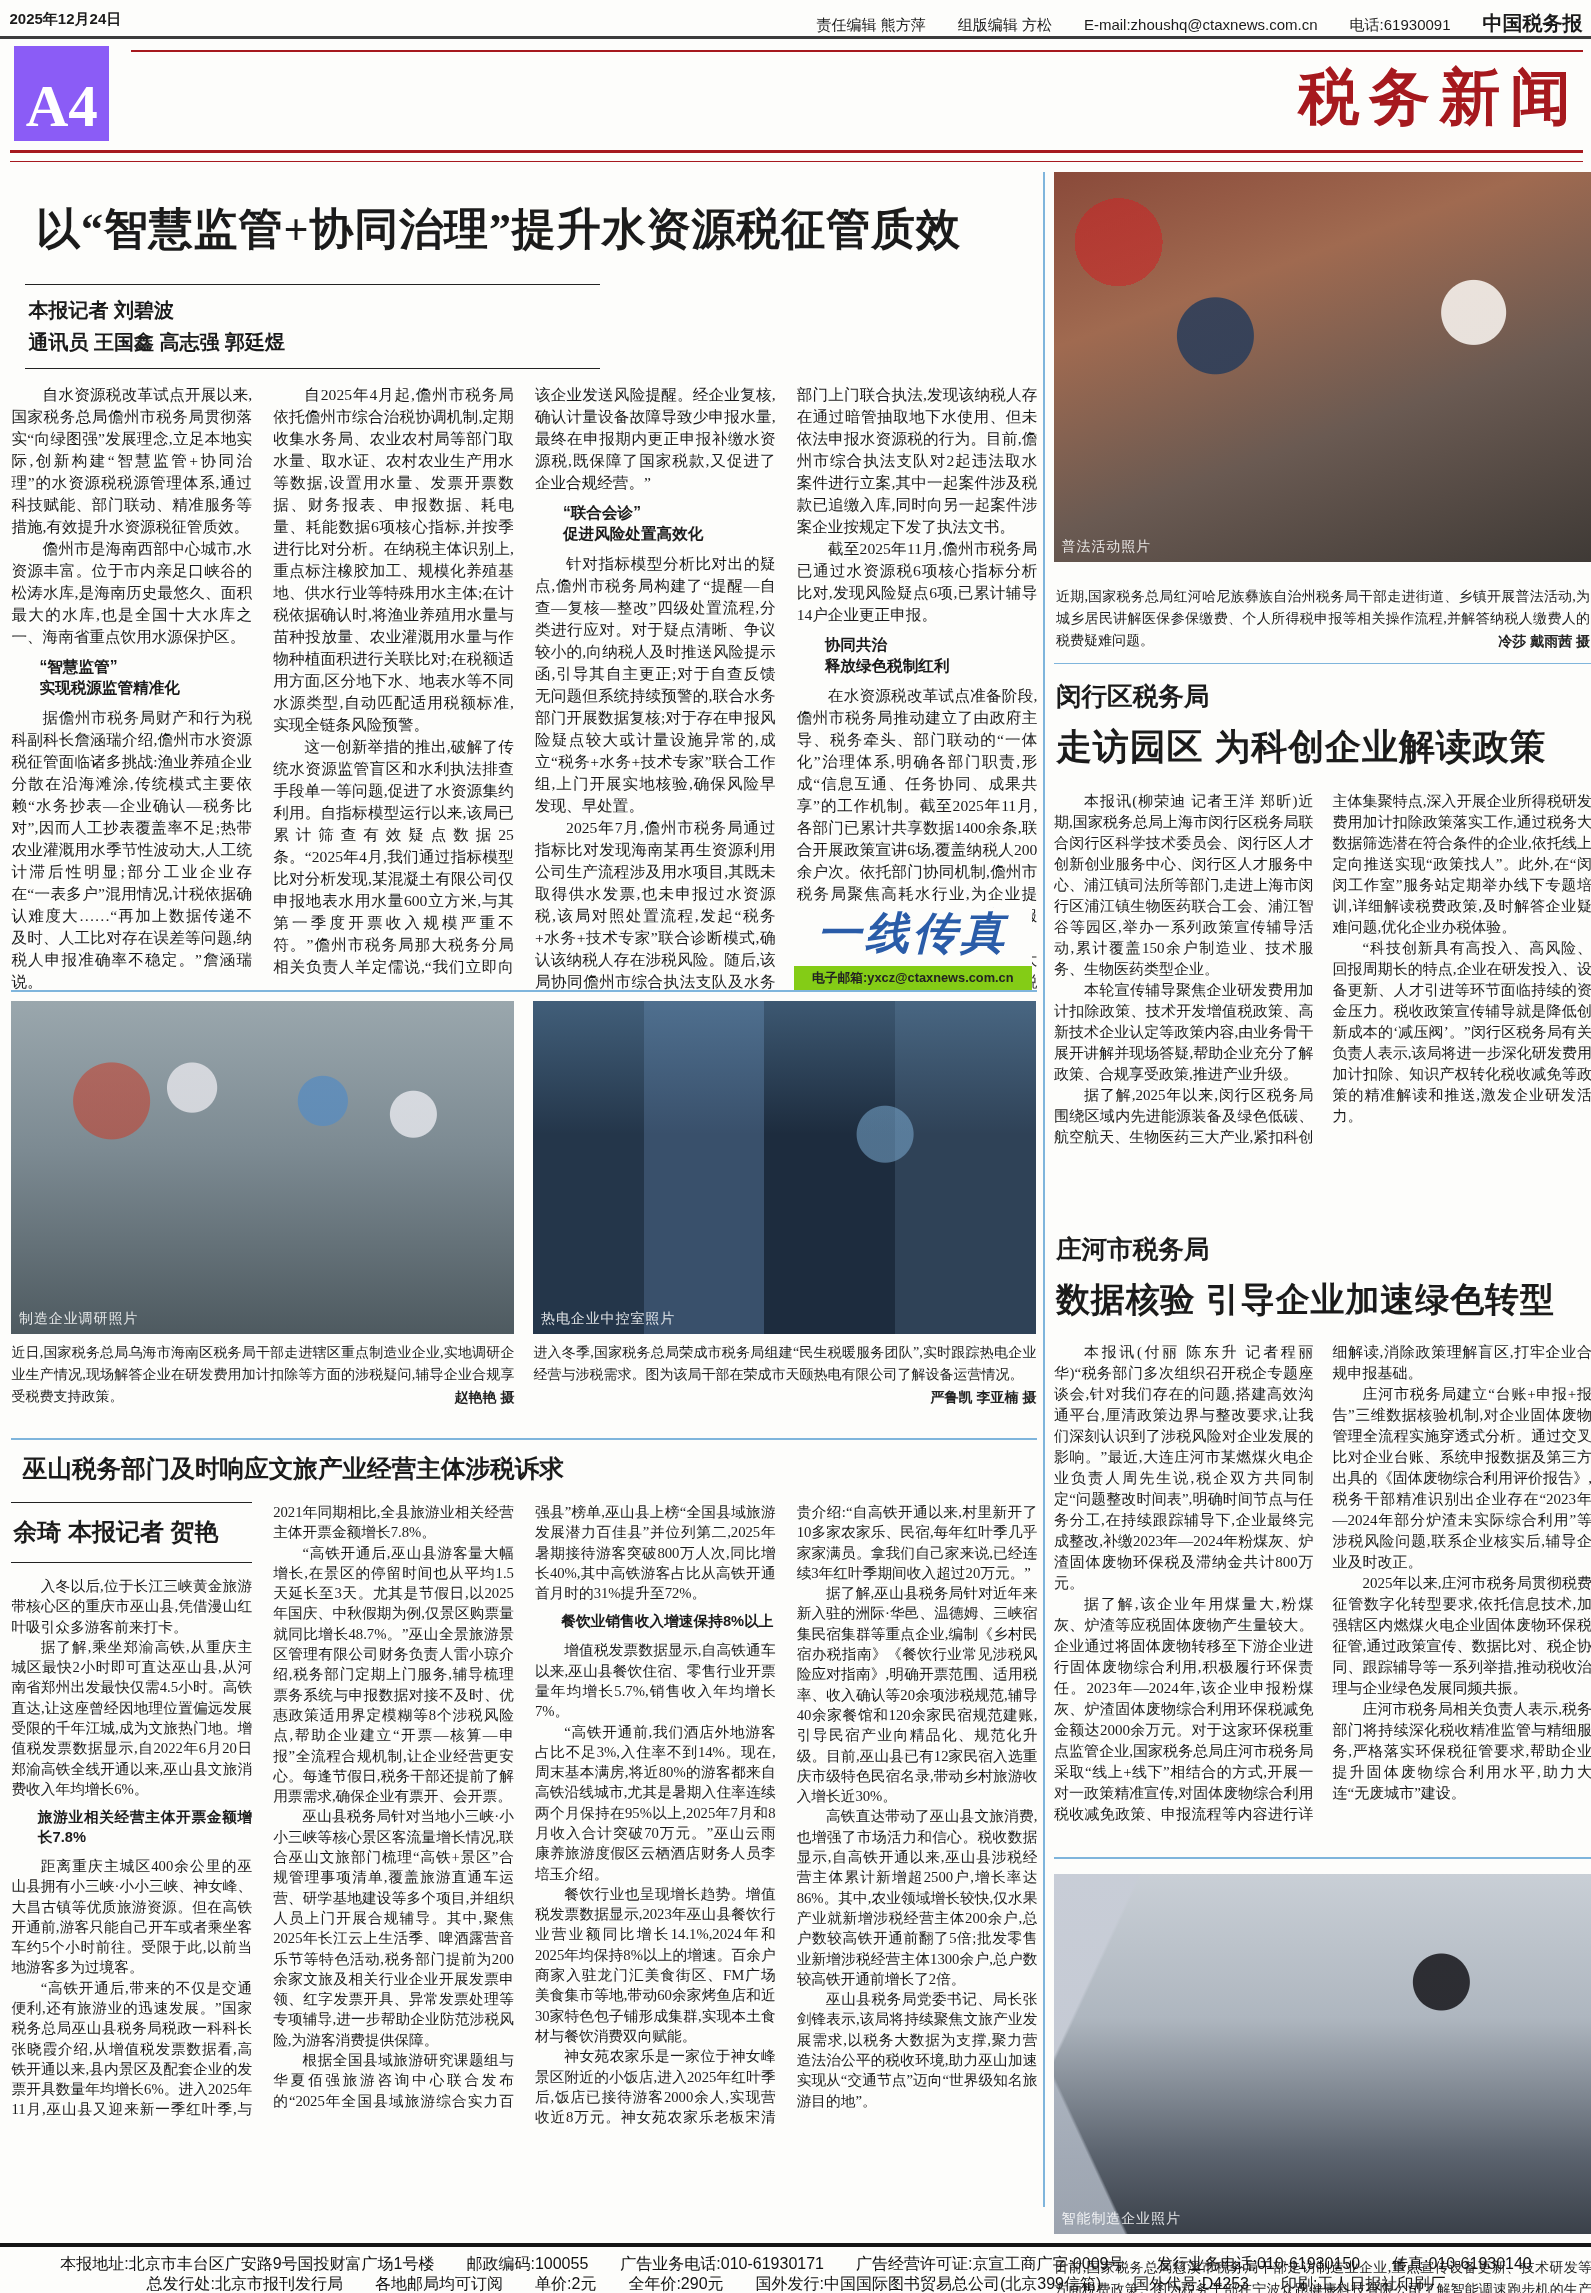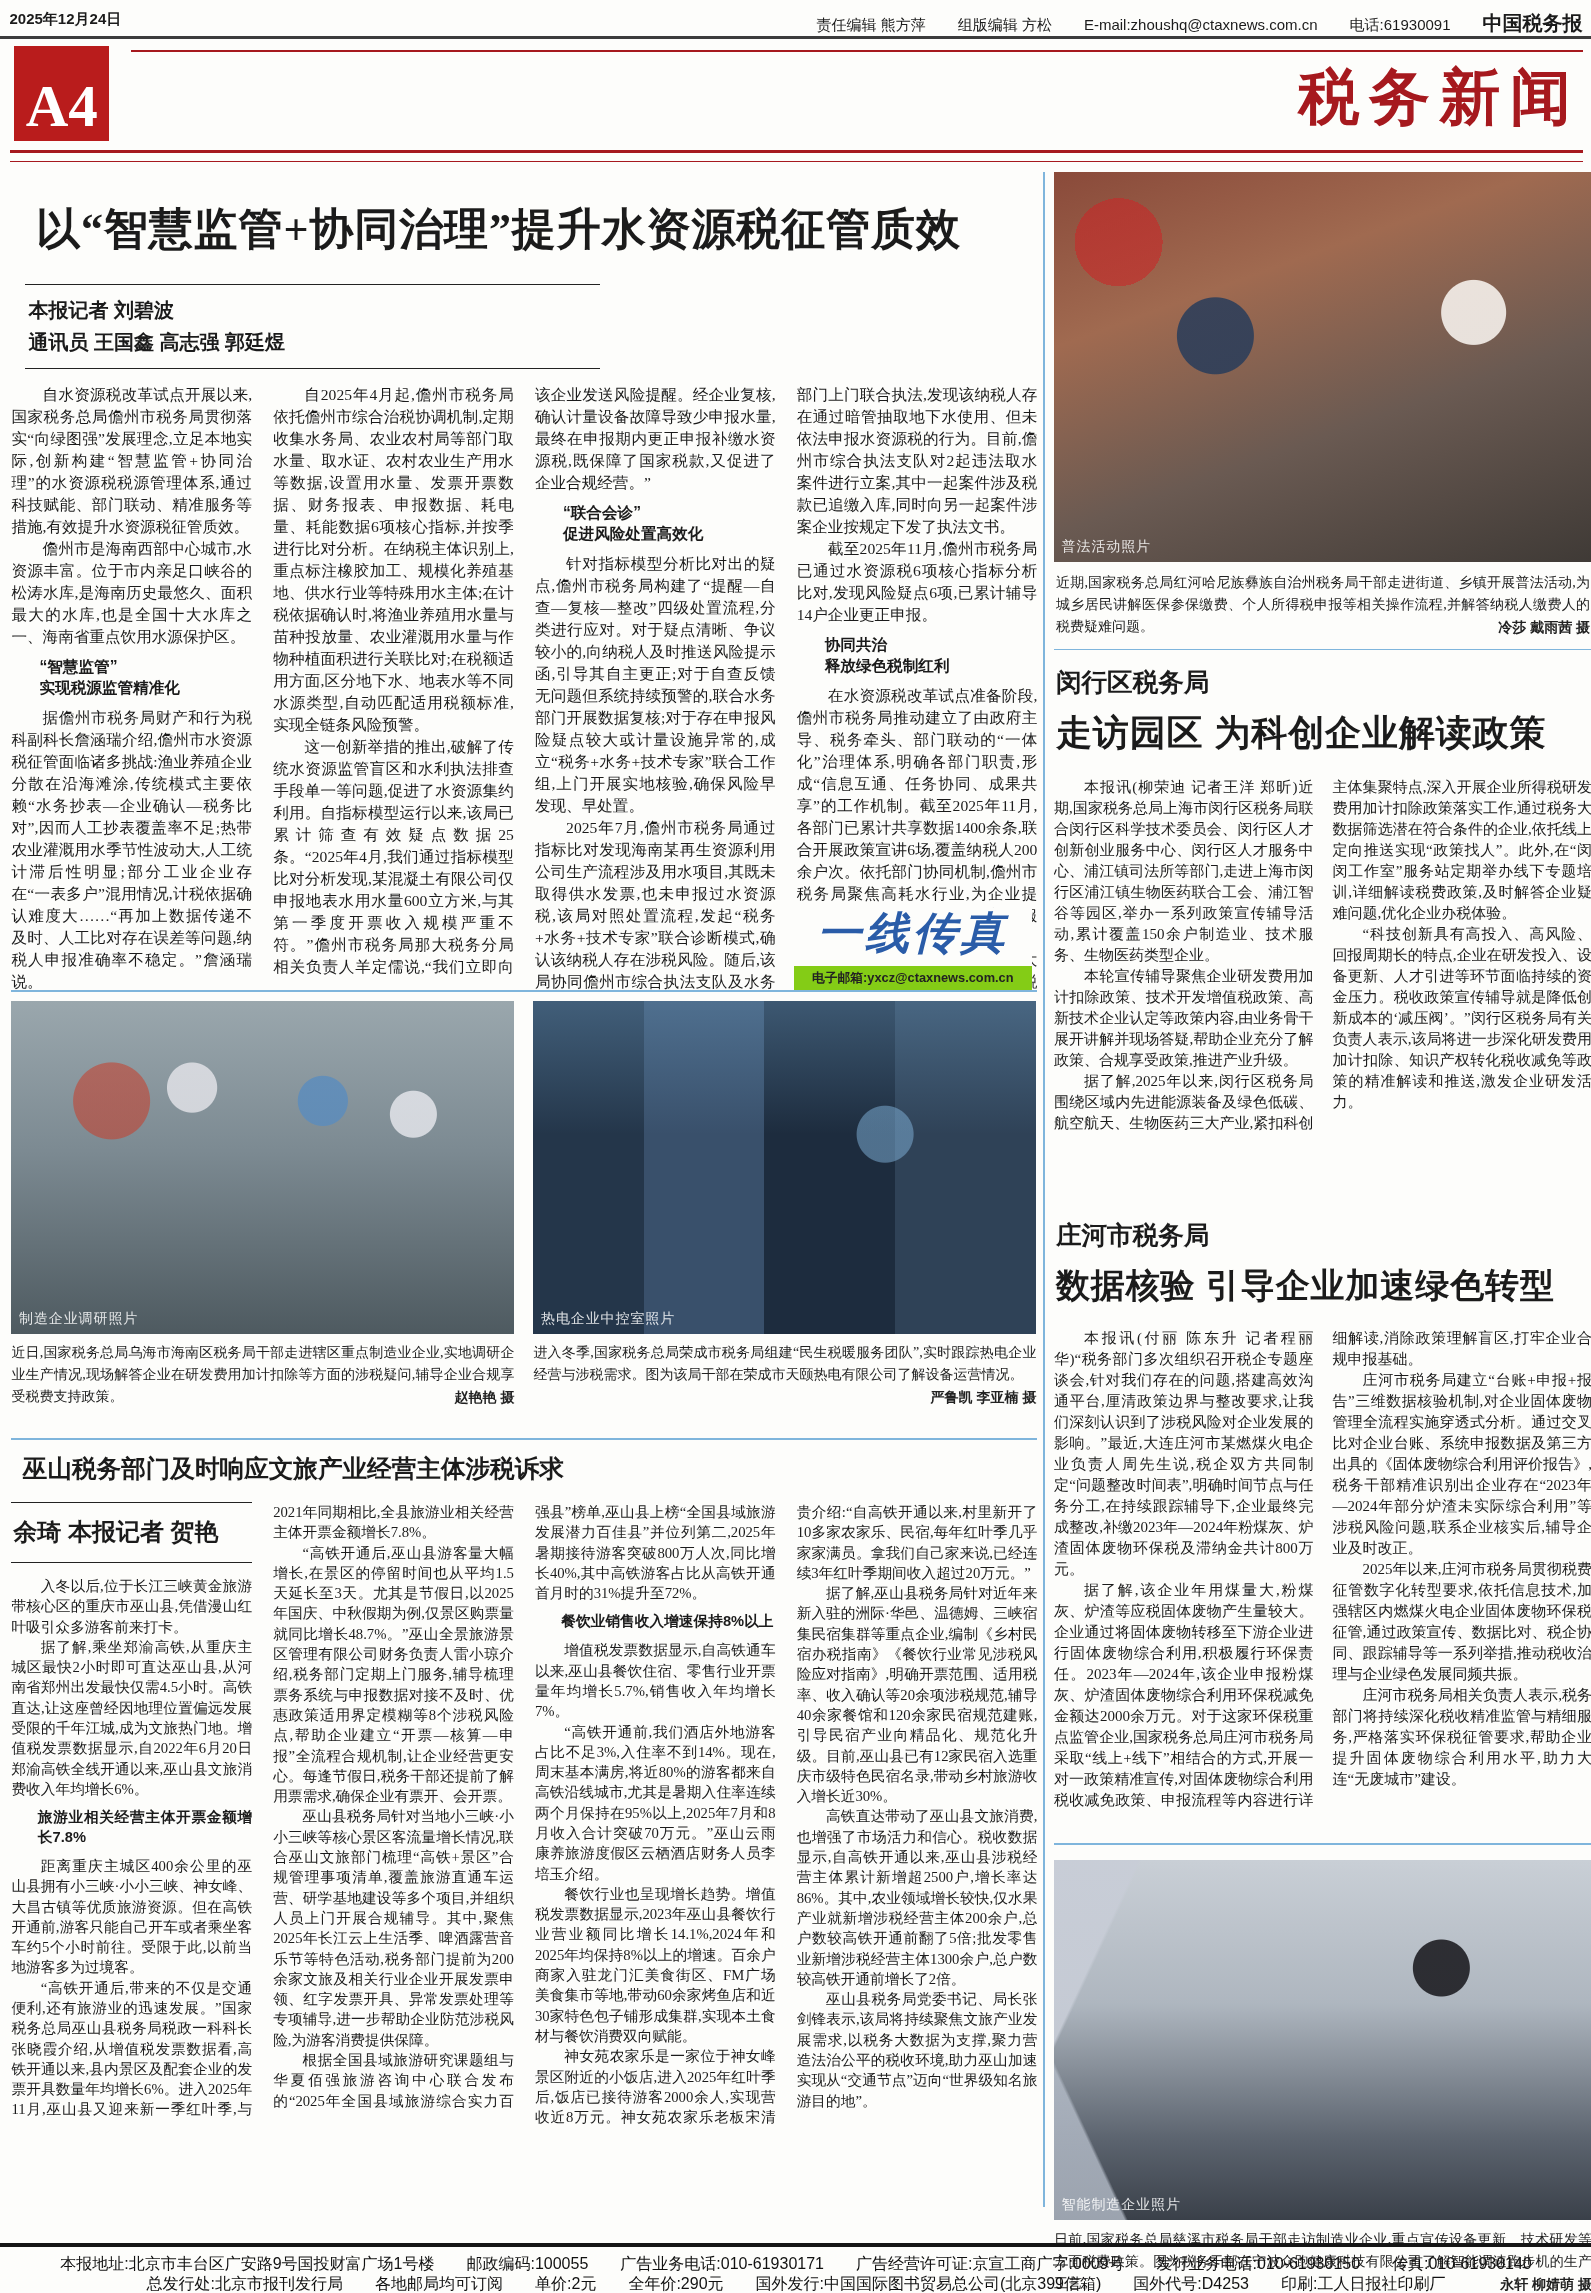--- a/index.html
+++ b/index.html
@@ -7,38 +7,38 @@
         font-family:"Liberation Serif","DejaVu Serif",serif;color:#1b1b1b;}
   
   #topstrip{position:absolute;top:5.7px;left:9.5px;right:9.5px;height:28px;font-size:15px;}
   #topstrip .date{position:absolute;left:0;top:4.7px;font-family:"Liberation Sans",sans-serif;font-weight:700;}
   #topstrip .right{position:absolute;right:0;top:4.7px;display:flex;gap:32px;align-items:baseline;
                    font-family:"Liberation Sans",sans-serif;}
   #topstrip .paper{font-family:"Liberation Serif",serif;font-weight:700;font-size:20px;}
   #topline{position:absolute;top:36px;left:0;right:0;height:2.8px;background:#3c3c3c;}
   
   #banner{position:absolute;top:44px;left:9.5px;right:9.5px;height:106px;}
-  #a4box{position:absolute;left:4.7px;top:1.9px;width:95px;height:95px;background:#b91c1c;color:#fff;
+  #a4box{position:absolute;left:4.7px;top:1.9px;width:95px;height:95px;background:#8b5cf6;color:#fff;
          display:flex;align-items:flex-end;justify-content:center;font-size:59px;font-weight:700;
          font-family:"Liberation Serif",serif;line-height:1.15;}
   #banner .thinred{position:absolute;left:121px;right:0;top:5.7px;height:1.9px;background:#a6191e;}
   #sectiontitle{position:absolute;right:1.9px;top:13.2px;color:#a6191e;font-size:61px;font-weight:700;
                 letter-spacing:9.5px;font-family:"Liberation Serif",serif;}
   #bannerrules{position:absolute;top:150px;left:9.5px;right:9.5px;height:7.6px;
                border-top:3.8px solid #a6191e;border-bottom:1.9px solid #a6191e;}
   
   .jtext{text-align:justify;}
   .b-p{text-indent:2em;margin:0;}
   .b-h{font-weight:700;font-family:"Liberation Sans",sans-serif;white-space:pre-line;
        padding-left:1.8em;margin:8.5px 0;text-indent:0;line-height:1.35;}
   .b-by{border-top:1.9px solid #222;border-bottom:0.9px solid #222;font-weight:700;
         font-family:"Liberation Sans",sans-serif;padding:11.4px 1.9px;margin:0 0 13.2px 0;text-indent:0;
         break-inside:avoid;font-size:20px;line-height:1.5;}
   .credit{text-align:right;font-weight:700;font-family:"Liberation Sans",sans-serif;}
-  .caption{font-size:14px;line-height:22px;color:#222;}
+  .caption{font-size:14px;line-height:22px;color:#222;margin-top:14px;}
   .bluerule{background:#7fb5dc;height:1.9px;}
   
   #story1{position:absolute;top:187px;left:11.4px;width:1026px;}
   #story1 .headline{font-size:44px;font-weight:700;white-space:nowrap;letter-spacing:0.9px;
                     margin:13.2px 0 24.6px 24.6px;}
   #s1byline{width:568px;border-top:1.9px solid #222;border-bottom:0.9px solid #222;margin:0 0 15px 13.2px;
             padding:9.5px 3.8px;font-family:"Liberation Sans",sans-serif;font-weight:700;font-size:20px;line-height:1.6;}
   #s1cols{column-count:4;column-gap:21px;height:611px;font-size:15.6px;line-height:22px;overflow:hidden;}
   #frontline{position:absolute;right:5.7px;bottom:3.8px;width:238px;text-align:center;background:#fdfdfb;}
   #frontline .fl-name{color:#2a5ca8;font-size:44px;font-weight:700;font-style:italic;

